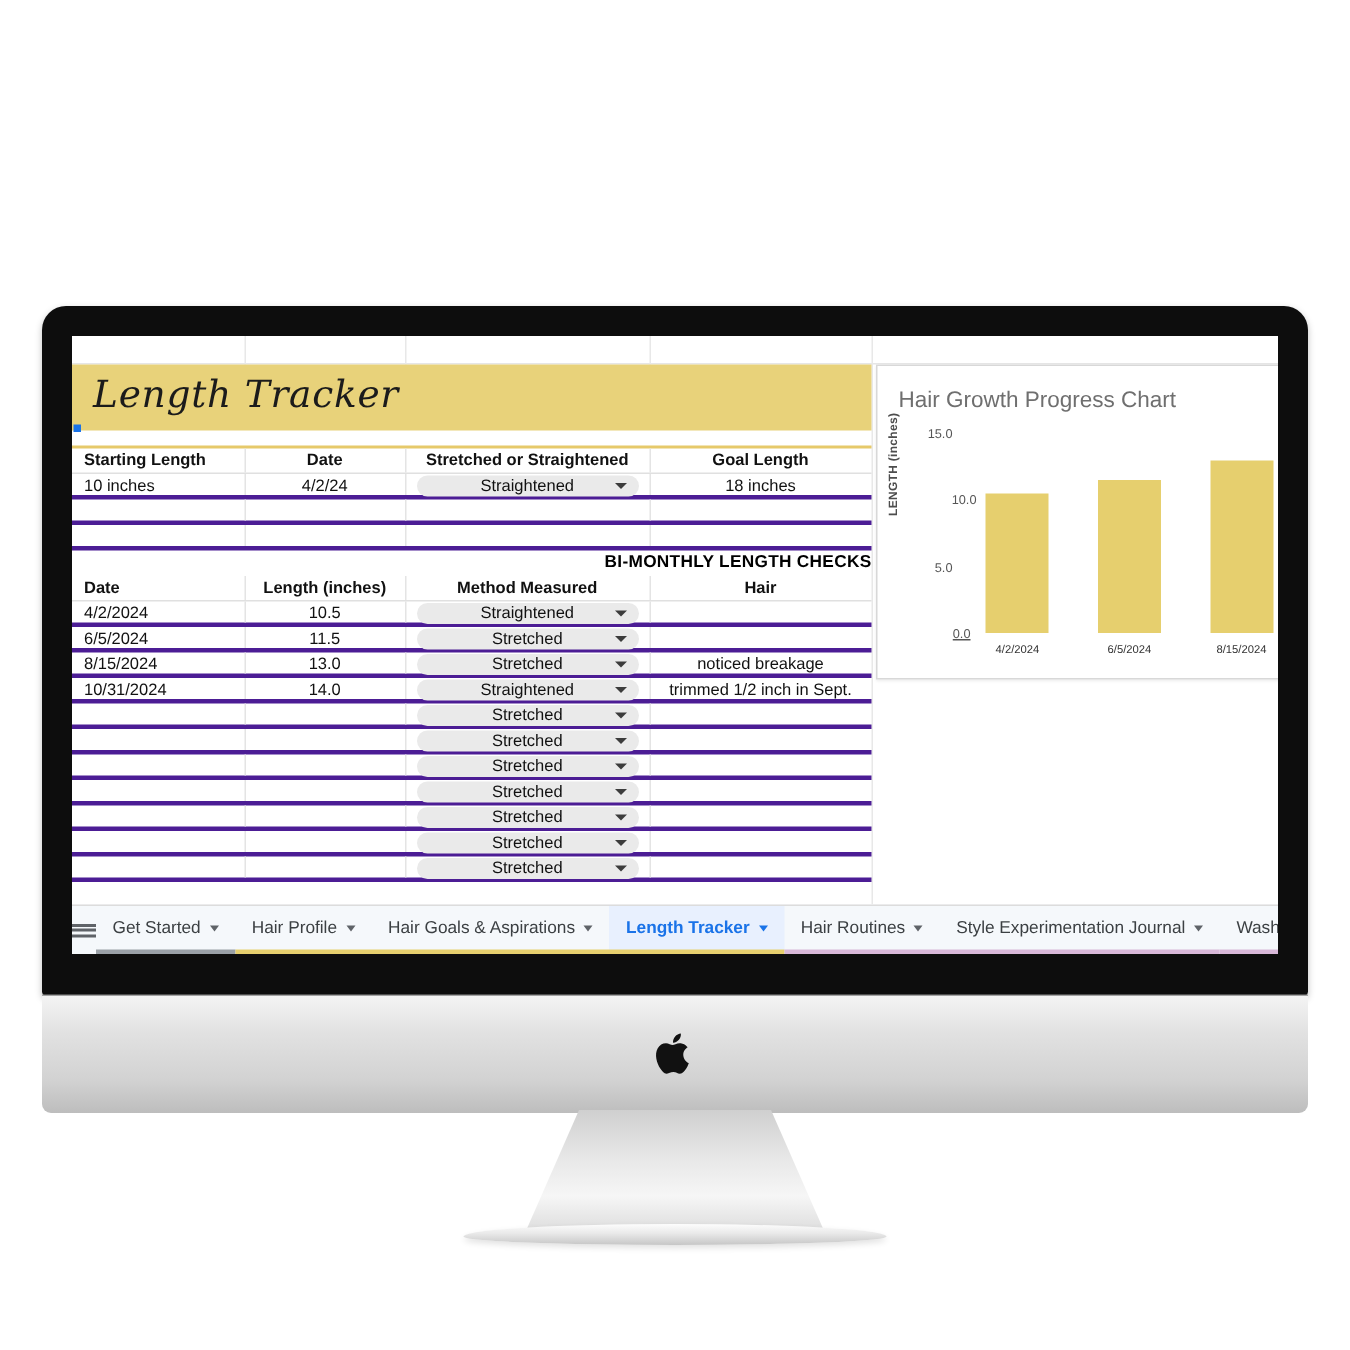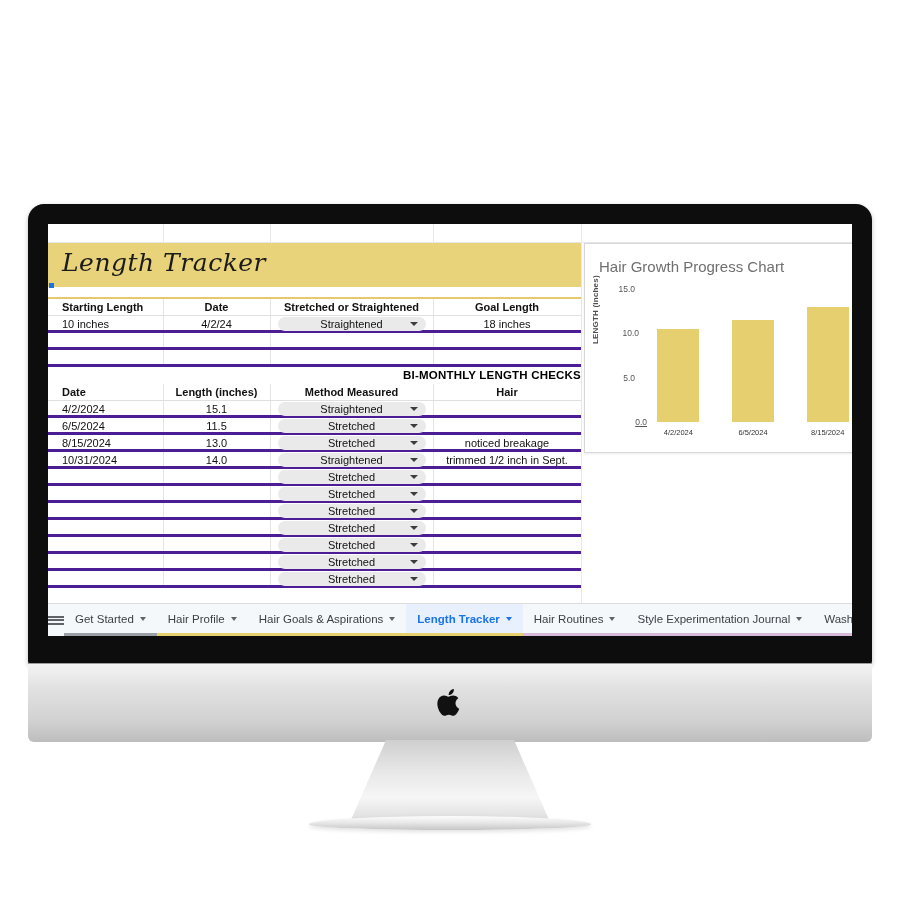--- a/index.html
+++ b/index.html
@@ -74,21 +74,21 @@
   }
   .sel-dot {
     position:absolute; left:1px; top:59px; width:5px; height:5px; background:#1a73e8;
   }
 
   .tbl { position: absolute; left: 0; width: 533px; font-size: 11px; color:#111; }
   .row { position: relative; height: 17px; border-bottom: 3px solid #4c1d95; }
   .row.hdr { font-weight: bold; border-bottom: 1px solid #e0e0e0; }
   .hdr-top-rule { position:absolute; left:0; width:533px; height:2px; background:#e6c96a; }
 
-  .c1 { position:absolute; left:0;   width:115px; padding-left:14px; }
+  .c1 { position:absolute; left:0;   width:115px; padding-left:8px; }
   .c2 { position:absolute; left:115px; width:107px; text-align:center; }
   .c3 { position:absolute; left:222px; width:163px; text-align:center; }
   .c4 { position:absolute; left:385px; width:148px; text-align:center; }
   .cell { line-height:16px; overflow:hidden; white-space:nowrap; }
 
   .vsep { position:absolute; top:0; bottom:0; width:1px; background:#e4e4e4; }
 
   .chip {
     position: relative; display:inline-block;
     background:#eaeaea; border-radius:9px;
@@ -213,21 +213,21 @@
             <div class="c2 cell">Length (inches)</div>
             <div class="c3 cell">Method Measured</div>
             <div class="c4 cell">Hair</div>
           </div>
           <div id="checks-body">
               <div class="row">
                 <div class="vsep" style="left:115px;"></div>
                 <div class="vsep" style="left:222px;"></div>
                 <div class="vsep" style="left:385px;"></div>
                 <div class="c1 cell">4/2/2024</div>
-                <div class="c2 cell">15.1</div>
+                <div class="c2 cell">10.5</div>
                 <div class="c3 cell"><span class="chip"><span>Straightened</span><i class="caret"></i></span></div>
                 <div class="c4 cell"></div>
               </div>
               <div class="row">
                 <div class="vsep" style="left:115px;"></div>
                 <div class="vsep" style="left:222px;"></div>
                 <div class="vsep" style="left:385px;"></div>
                 <div class="c1 cell">6/5/2024</div>
                 <div class="c2 cell">11.5</div>
                 <div class="c3 cell"><span class="chip"><span>Stretched</span><i class="caret"></i></span></div>
@@ -316,21 +316,21 @@
               </div>
             </div>
         </div>
 
         <div class="chart-card">
           <div class="chart-title">Hair Growth Progress Chart</div>
           <div class="axis-label">LENGTH (inches)</div>
           <div id="chart-plot">
               <div class="ytick" style="left: 32px; top: 173px; text-decoration: underline;">0.0</div>
               <div class="ytick" style="left: 20px; top: 128.667px;">5.0</div>
-              <div class="ytick" style="left: 24px; top: 84.3333px;">10.0</div>
+              <div class="ytick" style="left: 36px; top: 84.3333px;">10.0</div>
               <div class="ytick" style="left: 20px; top: 40px;">15.0</div>
               <div class="bar" style="left: 72.4267px; top: 84.9px; width: 41.8133px; height: 93.1px; background: rgb(230, 207, 110);"></div>
               <div class="xtick" style="left: 63.3333px; top: 184px;">4/2/2024</div>
               <div class="bar" style="left: 147.093px; top: 76.0333px; width: 41.8133px; height: 101.967px; background: rgb(230, 207, 110);"></div>
               <div class="xtick" style="left: 138px; top: 184px;">6/5/2024</div>
               <div class="bar" style="left: 221.76px; top: 62.7333px; width: 41.8133px; height: 115.267px; background: rgb(230, 207, 110);"></div>
               <div class="xtick" style="left: 212.667px; top: 184px;">8/15/2024</div>
             </div>
         </div>
       </div>

